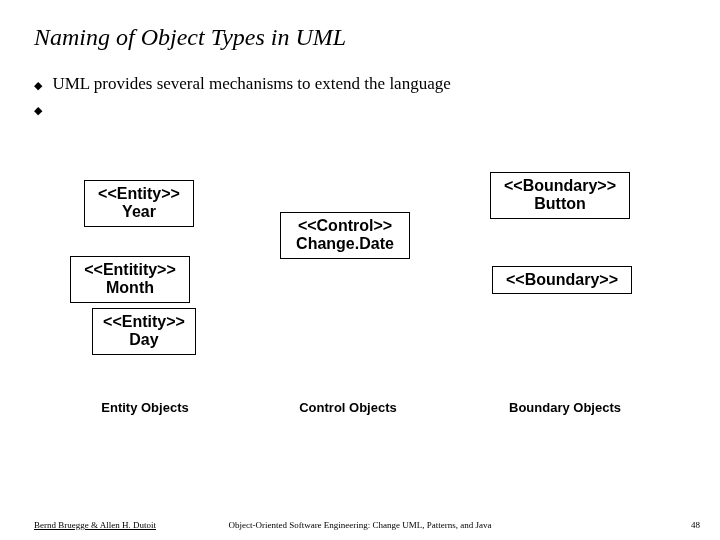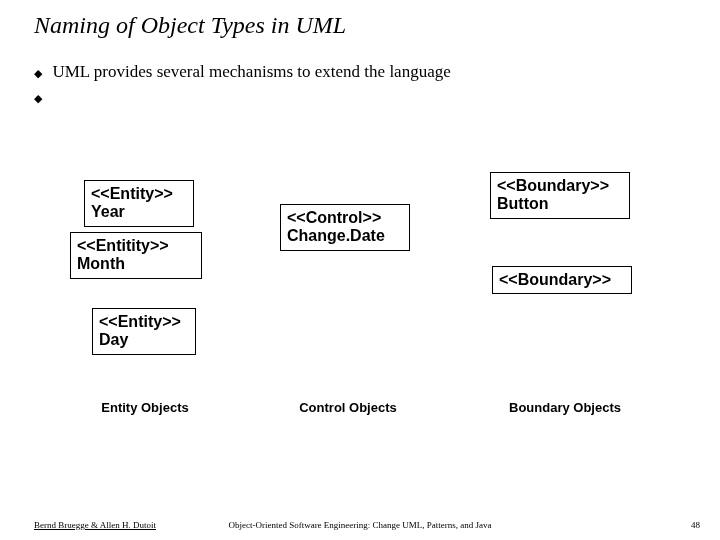--- a/index.html
+++ b/index.html
@@ -9,21 +9,21 @@
     background: #fff;
     font-family: "Times New Roman", Times, serif;
     color: #000;
     position: relative;
     overflow: hidden;
   }
   .title {
     font-style: italic;
     font-weight: normal;
     font-size: 24px;
-    padding: 12px 0 0 34px;
+    padding: 24px 0 0 34px;
   }
   .bullets {
     padding: 22px 0 0 34px;
   }
   .bullet-row {
     display: flex;
     align-items: flex-start;
     font-size: 17px;
     line-height: 1.35;
     margin-bottom: 2px;
@@ -41,20 +41,21 @@
     width: 720px;
     height: 300px;
   }
   .ubox {
     position: absolute;
     border: 1px solid #000;
     background: #fff;
     font-family: Arial, Helvetica, sans-serif;
     font-size: 16px;
     font-weight: bold;
+    text-align: center;
     display: flex;
     flex-direction: column;
     justify-content: center;
     line-height: 1.15;
     padding: 4px 6px;
   }
   .col-label {
     position: absolute;
     font-family: Arial, Helvetica, sans-serif;
     font-size: 13px;
@@ -87,30 +88,30 @@
     <span class="bullet-sym">◆</span>
   </div>
 </div>
 
 <div class="diagram">
 
   <div class="ubox" style="left:84px; top:10px; width:110px;">
     <span>&lt;&lt;Entity&gt;&gt;</span>
     <span>Year</span>
   </div>
-  <div class="ubox" style="left:70px; top:62px; width:132px;">
+  <div class="ubox" style="left:70px; top:86px; width:120px;">
     <span>&lt;&lt;Entitity&gt;&gt;</span>
     <span>Month</span>
   </div>
   <div class="ubox" style="left:92px; top:138px; width:104px;">
     <span>&lt;&lt;Entity&gt;&gt;</span>
     <span>Day</span>
   </div>
 
-  <div class="ubox" style="left:280px; top:34px; width:130px;">
+  <div class="ubox" style="left:280px; top:42px; width:130px;">
     <span>&lt;&lt;Control&gt;&gt;</span>
     <span>Change.Date</span>
   </div>
 
   <div class="ubox" style="left:490px; top:2px; width:140px;">
     <span>&lt;&lt;Boundary&gt;&gt;</span>
     <span>Button</span>
   </div>
   <div class="ubox" style="left:492px; top:96px; width:140px;">
     <span>&lt;&lt;Boundary&gt;&gt;</span>

